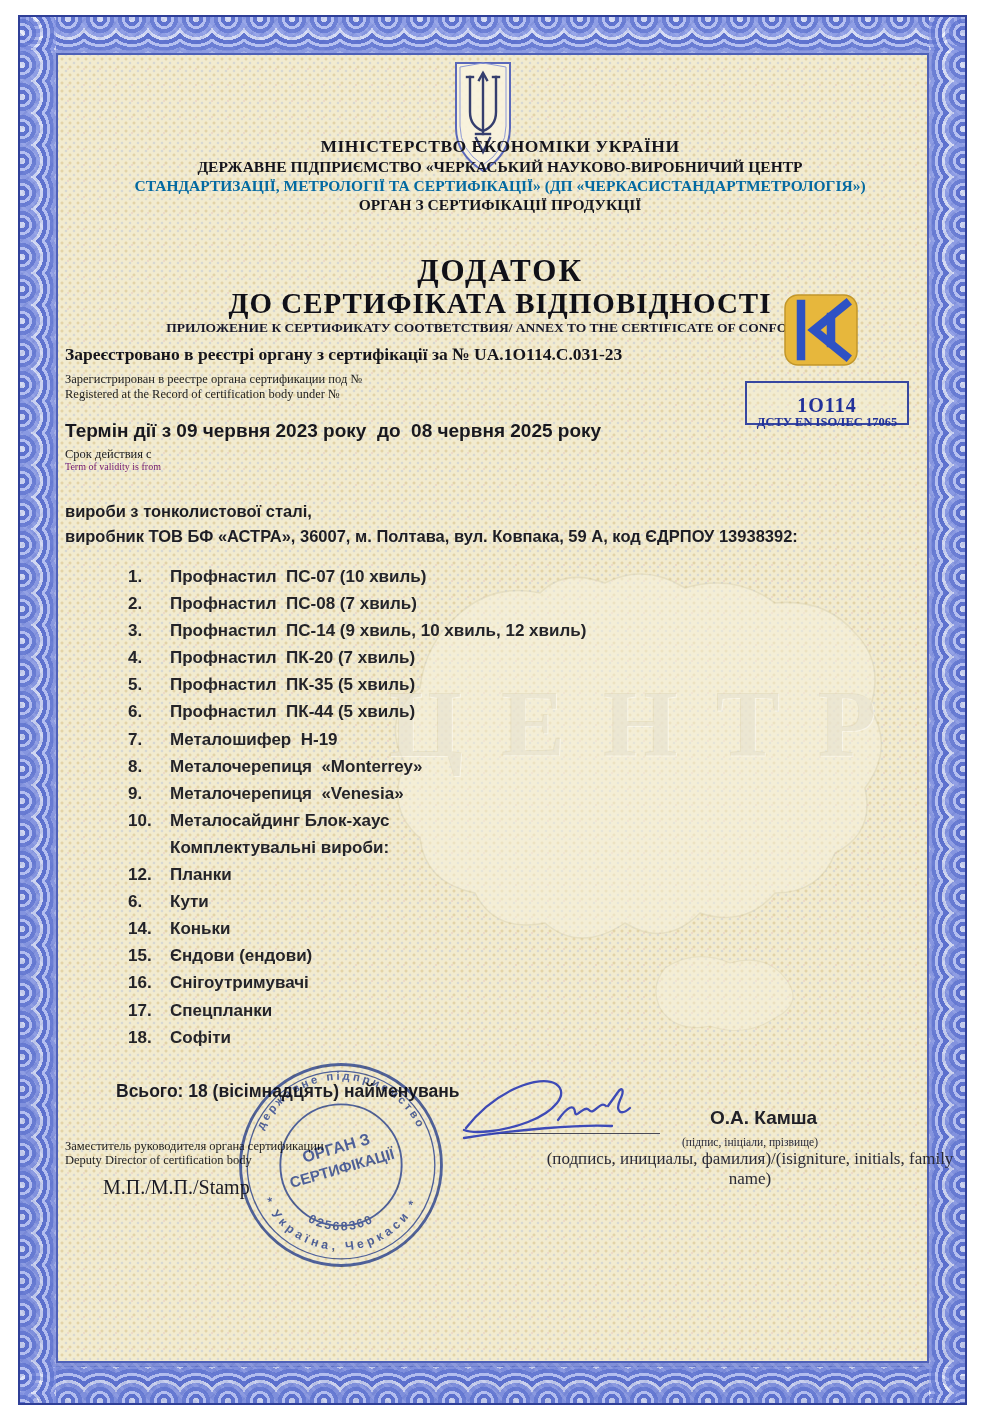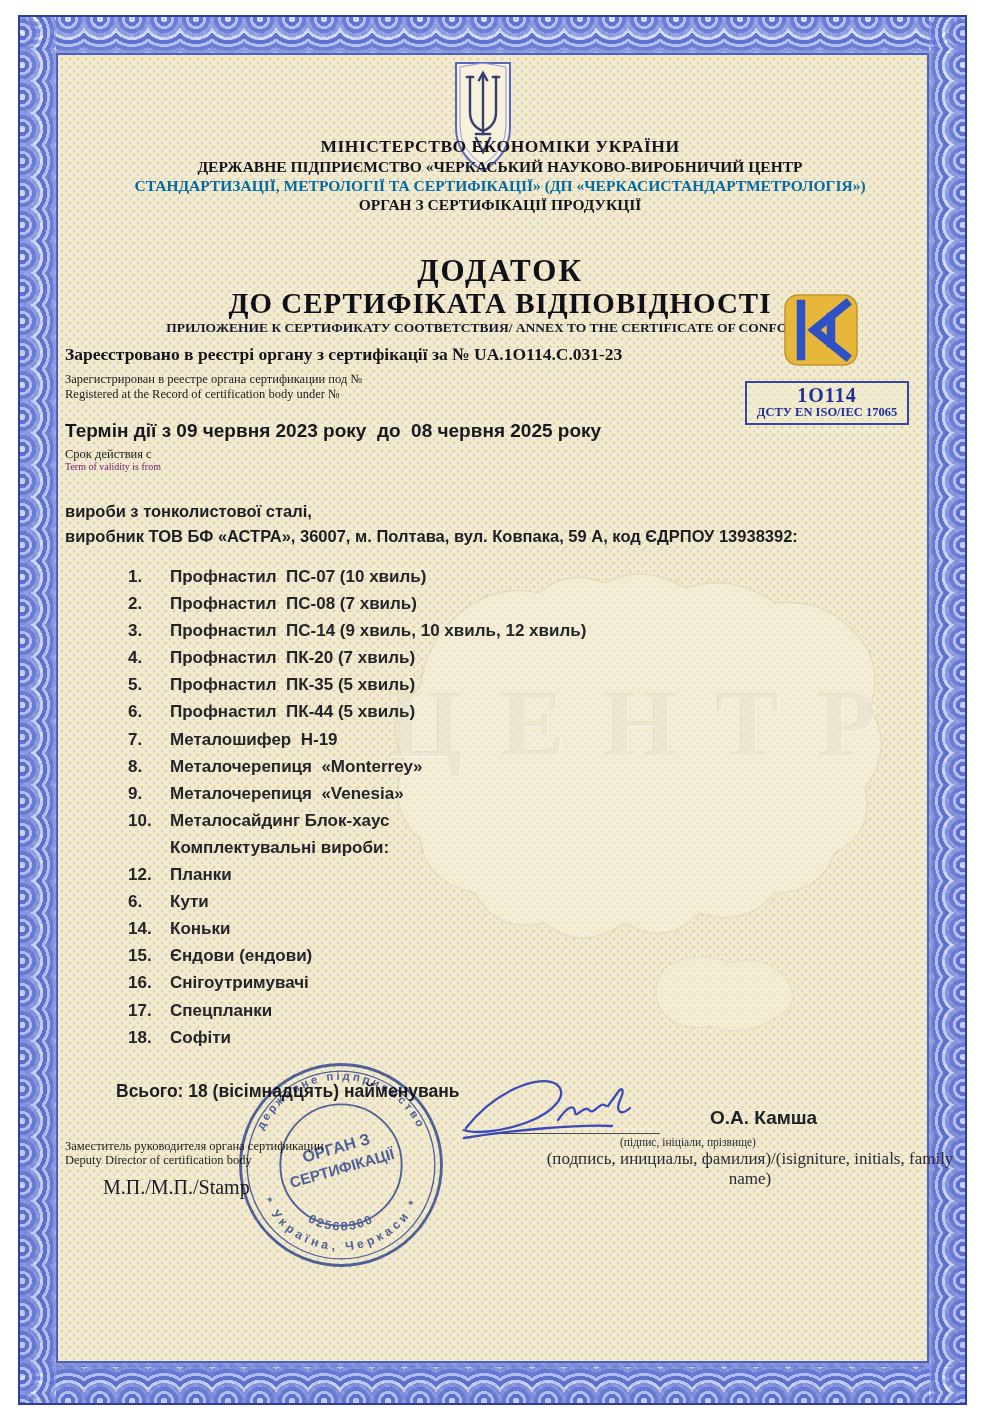--- a/index.html
+++ b/index.html
@@ -68,27 +68,27 @@
   .item-num{width:42px;flex:0 0 42px;}
   .item-text{white-space:pre;}
   .total{left:116px;top:1081px;font-family:"Liberation Sans",sans-serif;font-weight:bold;
          font-size:17.5px;color:#1d1d24;}
   .pos-ua{left:65px;top:1112px;font-weight:bold;font-size:17.5px;color:#14141c;}
   .pos-ru{left:65px;top:1139px;font-size:12.5px;color:#222;}
   .pos-en{left:65px;top:1153px;font-size:12.5px;color:#222;}
   .mp{left:103px;top:1176px;font-size:20px;color:#1a1a24;}
   .name{left:710px;top:1107px;font-family:"Liberation Sans",sans-serif;font-weight:bold;
         font-size:19px;color:#202028;}
-  .cap1{left:620px;top:1136px;width:260px;text-align:left;font-size:11.5px;color:#2a2a36;}
+  .cap1{left:620px;top:1136px;width:260px;text-align:center;font-size:11.5px;color:#2a2a36;}
   .cap2{left:530px;top:1149px;width:440px;text-align:center;font-size:17px;color:#2a2a36;}
   .sig-line{left:492px;top:1133px;width:168px;height:1px;background:#4a4a55;}
   .logo{left:783px;top:293px;}
   .codebox{left:745px;top:381px;width:160px;height:40px;border:2px solid #3747a0;
            text-align:center;color:#21319a;background:rgba(244,238,212,.35);}
-  .codebox .code{font-weight:bold;font-size:20px;line-height:20px;margin-top:2px;letter-spacing:1px;}
+  .codebox .code{font-weight:bold;font-size:20px;line-height:20px;margin-top:12px;letter-spacing:1px;}
   .codebox .std{font-weight:bold;font-size:12.5px;line-height:14px;}
   .stamp{left:232px;top:1056px;opacity:.82;mix-blend-mode:multiply;z-index:3;}
   .sig{left:462px;top:1072px;z-index:3;}
 </style>
 </head>
 <body>
 
 <div class="canvas">
 
   <div class="frame">

